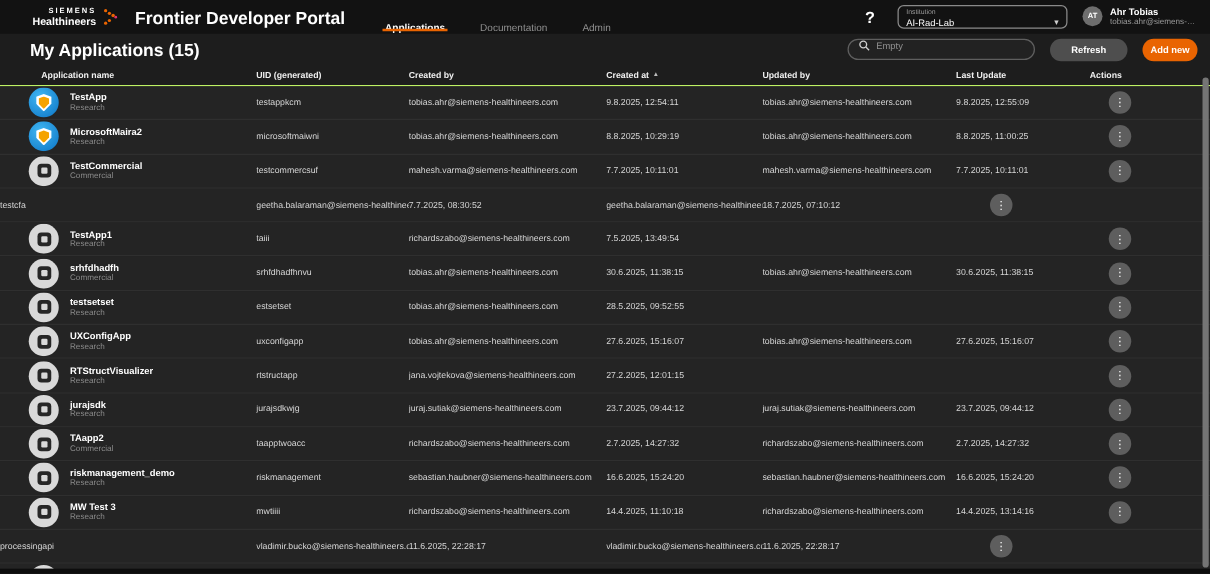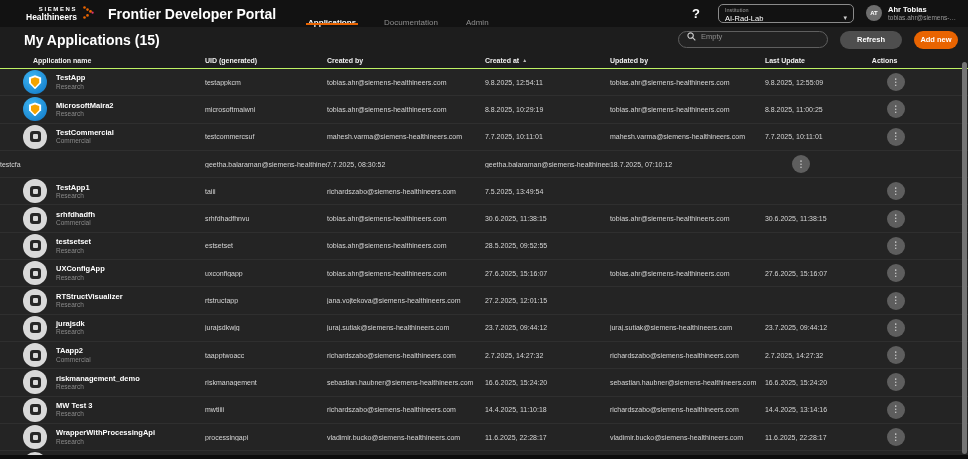--- a/index.html
+++ b/index.html
@@ -2,21 +2,21 @@
 <html><head>
 <meta charset="utf-8">
 <style>
   * { margin:0; padding:0; box-sizing:border-box; }
   html,body { width:968px; height:459px; overflow:hidden; background:#1d1d1d;
     font-family:"Liberation Sans", sans-serif; }
   .app { position:relative; width:968px; height:459px; background:#1d1d1d; }
 
   
   .topbar { height:27px; background:#121212; display:flex; align-items:center; padding:0 10px 0 26px; }
-  .brand { display:flex; align-items:flex-start; gap:4px; }
+  .brand { display:flex; align-items:center; gap:4px; }
   .brand-text { display:flex; flex-direction:column; line-height:1; align-items:flex-end; }
   .siemens { color:#fff; font-size:6px; font-weight:bold; letter-spacing:1.6px; }
   .healthineers { color:#fff; font-size:8.5px; font-weight:bold; margin-top:1px; }
   .brand-mark { margin-left:2px; }
   .portal-title { color:#fff; font-size:14px; font-weight:bold; margin-left:14px; white-space:nowrap; }
   .nav { display:flex; align-items:flex-end; height:27px; margin-left:32px; gap:28px; }
   .nav-item { display:flex; align-items:center; font-size:8px; color:#8f8f8f; position:relative; cursor:pointer; white-space:nowrap; }
   .nav-item.active { color:#fff; font-weight:bold; }
   .nav-item.active::after { content:""; position:absolute; left:-2px; right:-2px; bottom:2px; height:2px; background:#e96401; }
   .top-spacer { flex:1; }
@@ -456,31 +456,20 @@
       <div class="cell">richardszabo@siemens-healthineers.com</div>
       <div class="cell">14.4.2025, 13:14:16</div>
       <div class="cell c-act">
         <button class="kebab">
           <span>⋮</span>
         </button>
       </div>
     </div>
 
     <div class="row grid">
-      <div class="cell c-name">
-        <span class="av av--square-gray">
-          <span class="glyph">
-              <span class="glyph-inner"></span>
-            </span>
-        </span>
-        <span class="name-wrap">
-          <span class="app-name">WrapperWithProcessingApi</span>
-          <span class="app-type">Research</span>
-        </span>
-      </div>
       <div class="cell">processingapi</div>
       <div class="cell">vladimir.bucko@siemens-healthineers.com</div>
       <div class="cell">11.6.2025, 22:28:17</div>
       <div class="cell">vladimir.bucko@siemens-healthineers.com</div>
       <div class="cell">11.6.2025, 22:28:17</div>
       <div class="cell c-act">
         <button class="kebab">
           <span>⋮</span>
         </button>
       </div>

